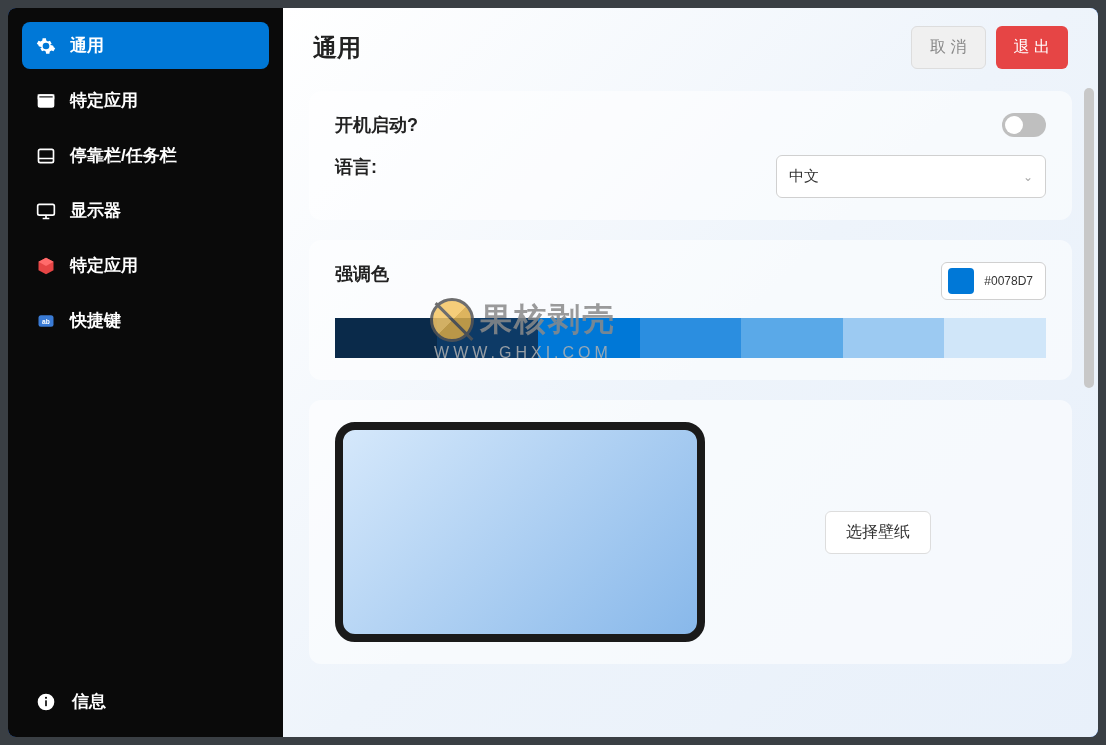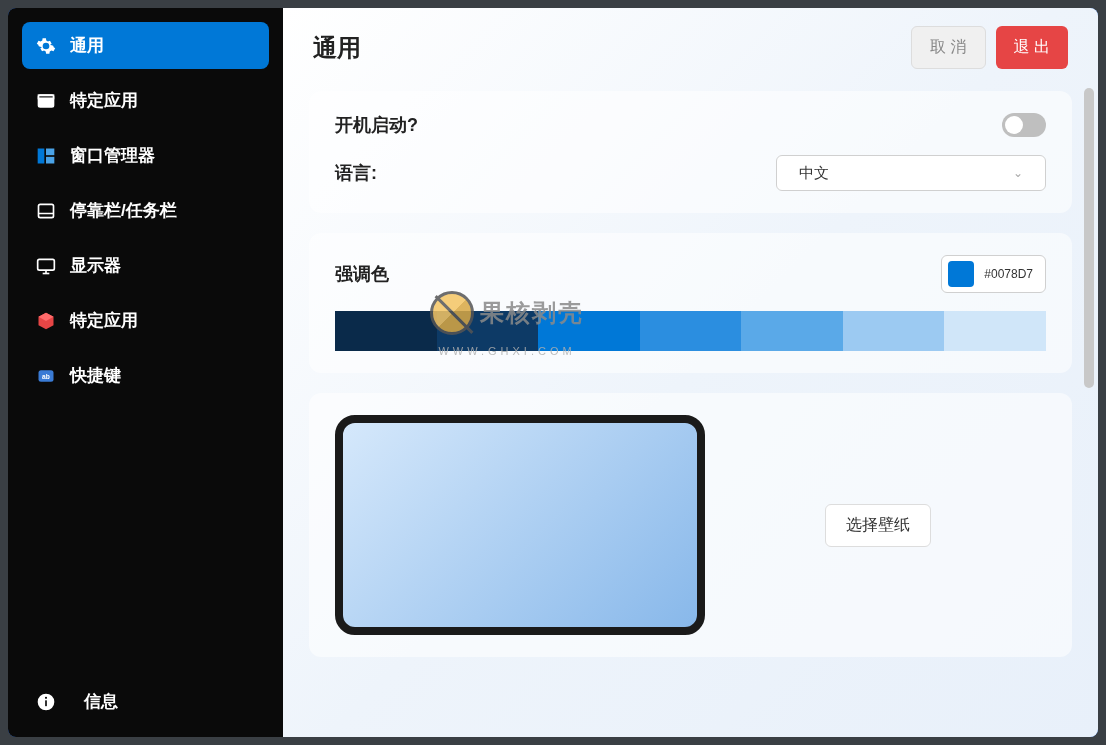--- a/index.html
+++ b/index.html
@@ -15,21 +15,21 @@
 }
 .sidebar-items { flex: 1; }
 .sidebar-item {
   display: flex; align-items: center; gap: 14px;
   padding: 12px 14px; border-radius: 8px; cursor: pointer;
   color: #fff; font-weight: 700; font-size: 17px; margin-bottom: 8px;
 }
 .sidebar-item.active { background: #0078d7; }
 .sidebar-item .icon { width: 20px; height: 20px; display: flex; align-items: center; justify-content: center; flex-shrink: 0; }
 .sidebar-footer {
-  display: flex; align-items: center; gap: 28px;
+  display: flex; align-items: center; gap: 16px;
   padding: 10px 14px; color: #fff; font-weight: 700; font-size: 17px; cursor: pointer;
 }
 .main {
   flex: 1; display: flex; flex-direction: column; position: relative;
   background: linear-gradient(135deg, #ffffff 0%, #eef4fb 50%, #e8f0fa 100%);
 }
 .header {
   display: flex; align-items: center; justify-content: space-between;
   padding: 18px 30px 12px 30px;
 }
@@ -42,37 +42,37 @@
 .btn-cancel { background: #f0f0f0; color: #888; border: 1px solid #ddd; }
 .btn-exit { background: #e64545; color: #fff; }
 .content {
   flex: 1; overflow-y: auto; padding: 10px 26px 20px 26px;
 }
 .card {
   background: rgba(255,255,255,0.55); border-radius: 12px;
   padding: 22px 26px; margin-bottom: 20px;
 }
 .row {
-  display: flex; align-items: center; justify-content: space-between;
+  display: flex; justify-content: space-between;
   margin-bottom: 18px;
 }
 .row:last-child { margin-bottom: 0; }
 .label { font-size: 18px; font-weight: 700; color: #222; }
 .toggle {
   width: 44px; height: 24px; background: #bfbfbf; border-radius: 12px;
   position: relative; cursor: pointer;
 }
 .toggle::after {
   content: ""; position: absolute; width: 18px; height: 18px; background: #fff;
   border-radius: 50%; top: 3px; left: 3px;
 }
 .select {
-  width: 270px; height: 36px; border: 1px solid #d0d0d0; border-radius: 6px;
+  width: 270px; height: 43px; border: 1px solid #d0d0d0; border-radius: 6px;
   background: #fff; display: flex; align-items: center; justify-content: space-between;
-  padding: 0 22px; cursor: pointer; font-size: 15px; color: #333;
+  padding: 0 12px; cursor: pointer; font-size: 15px; color: #333;
 }
 .select .chev { color: #aaa; font-size: 12px; }
 .color-display {
   display: flex; align-items: center; gap: 10px; border: 1px solid #d0d0d0;
   border-radius: 6px; padding: 5px 12px 5px 6px; background: #fff;
 }
 .color-swatch-sm { width: 26px; height: 26px; border-radius: 4px; }
 .color-hex { font-size: 12px; color: #333; }
 .color-bar { display: flex; height: 40px; margin-top: 12px; position: relative; }
 .color-bar div { flex: 1; }
@@ -83,22 +83,22 @@
 .wm-row { display: flex; align-items: center; gap: 6px; }
 .wm-circle {
   width: 44px; height: 44px; border-radius: 50%;
   background: linear-gradient(135deg, #f5c564 50%, #d9a843 50%);
   border: 3px solid #555; position: relative;
 }
 .wm-circle::after {
   content: ""; position: absolute; width: 52px; height: 3px; background: #555;
   top: 19px; left: -5px; transform: rotate(45deg);
 }
-.wm-text { font-size: 24px; font-weight: 700; color: #8a8a8a; letter-spacing: 2px; }
-.wm-sub { font-size: 11px; color: #b0b0b0; letter-spacing: 4px; margin-top: 10px; }
+.wm-text { font-size: 32px; font-weight: 700; color: #8a8a8a; letter-spacing: 2px; }
+.wm-sub { font-size: 16px; color: #b0b0b0; letter-spacing: 4px; margin-top: 2px; }
 .wallpaper-row { display: flex; align-items: center; gap: 120px; }
 .wallpaper-preview {
   width: 370px; height: 220px; border: 8px solid #1a1a1a; border-radius: 20px;
   background: linear-gradient(135deg, #d5e8fb 0%, #88b8ea 100%);
 }
 .btn-choose {
   padding: 10px 20px; background: #fff; border: 1px solid #ddd; border-radius: 6px;
   font-size: 16px; color: #333; cursor: pointer; text-align: center;
 }
 .scrollbar-track {
@@ -128,30 +128,20 @@
       <div class="sidebar-item">
         <span class="icon">
           <svg width="20" height="20" viewBox="0 0 24 24" fill="none" stroke="#fff" stroke-width="2">
               <rect x="3" y="5" width="18" height="14" rx="2" fill="#fff"></rect>
               <rect x="3" y="5" width="18" height="4" fill="#555"></rect>
             </svg>
         </span>
         <span>特定应用</span>
       </div>
 
-      <div class="sidebar-item">
-        <span class="icon">
-          <svg width="20" height="20" viewBox="0 0 24 24">
-              <rect x="2" y="3" width="8" height="18" fill="#0078d7"></rect>
-              <rect x="12" y="3" width="10" height="8" fill="#4aa3e8"></rect>
-              <rect x="12" y="13" width="10" height="8" fill="#4aa3e8"></rect>
-            </svg>
-        </span>
-        <span>窗口管理器</span>
-      </div>
 
       <div class="sidebar-item">
         <span class="icon">
           <svg width="20" height="20" viewBox="0 0 24 24" fill="none" stroke="#fff" stroke-width="2">
               <rect x="3" y="4" width="18" height="16" rx="2"></rect>
               <line x1="3" y1="15" x2="21" y2="15"></line>
             </svg>
         </span>
         <span>停靠栏/任务栏</span>
       </div>

